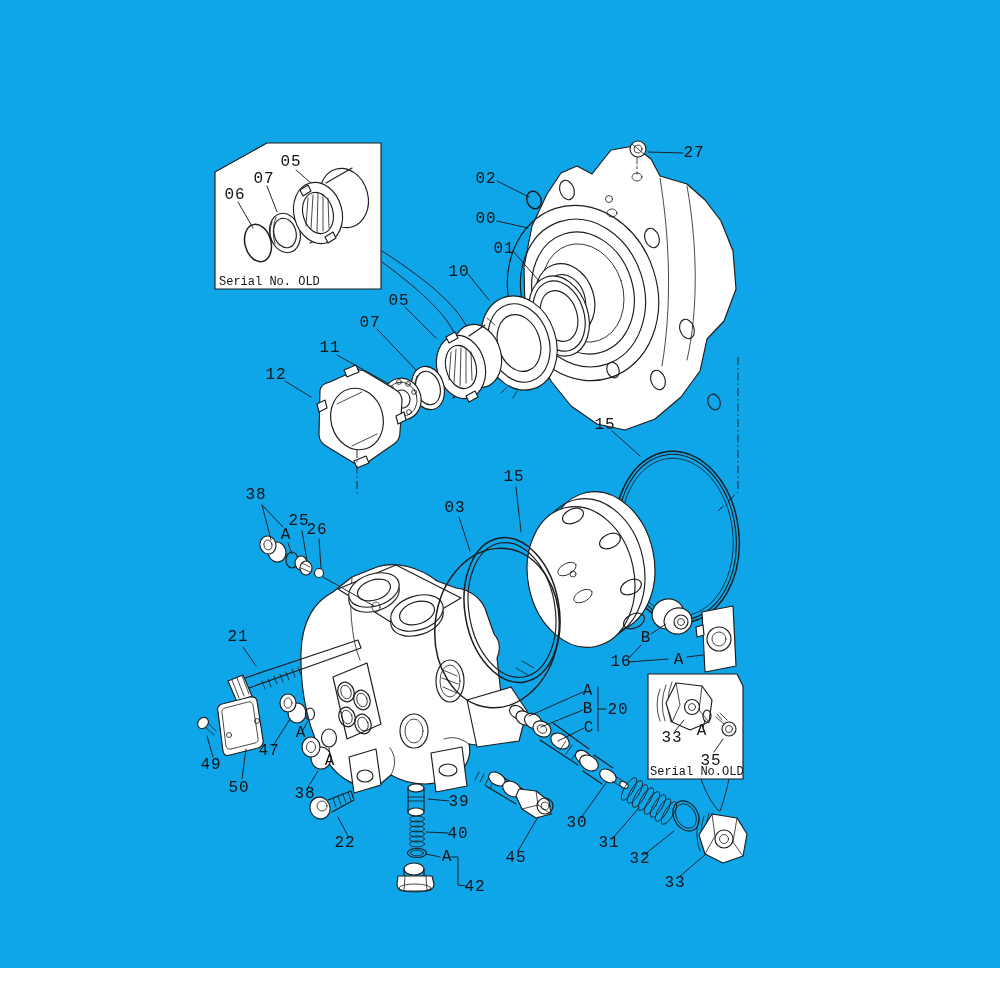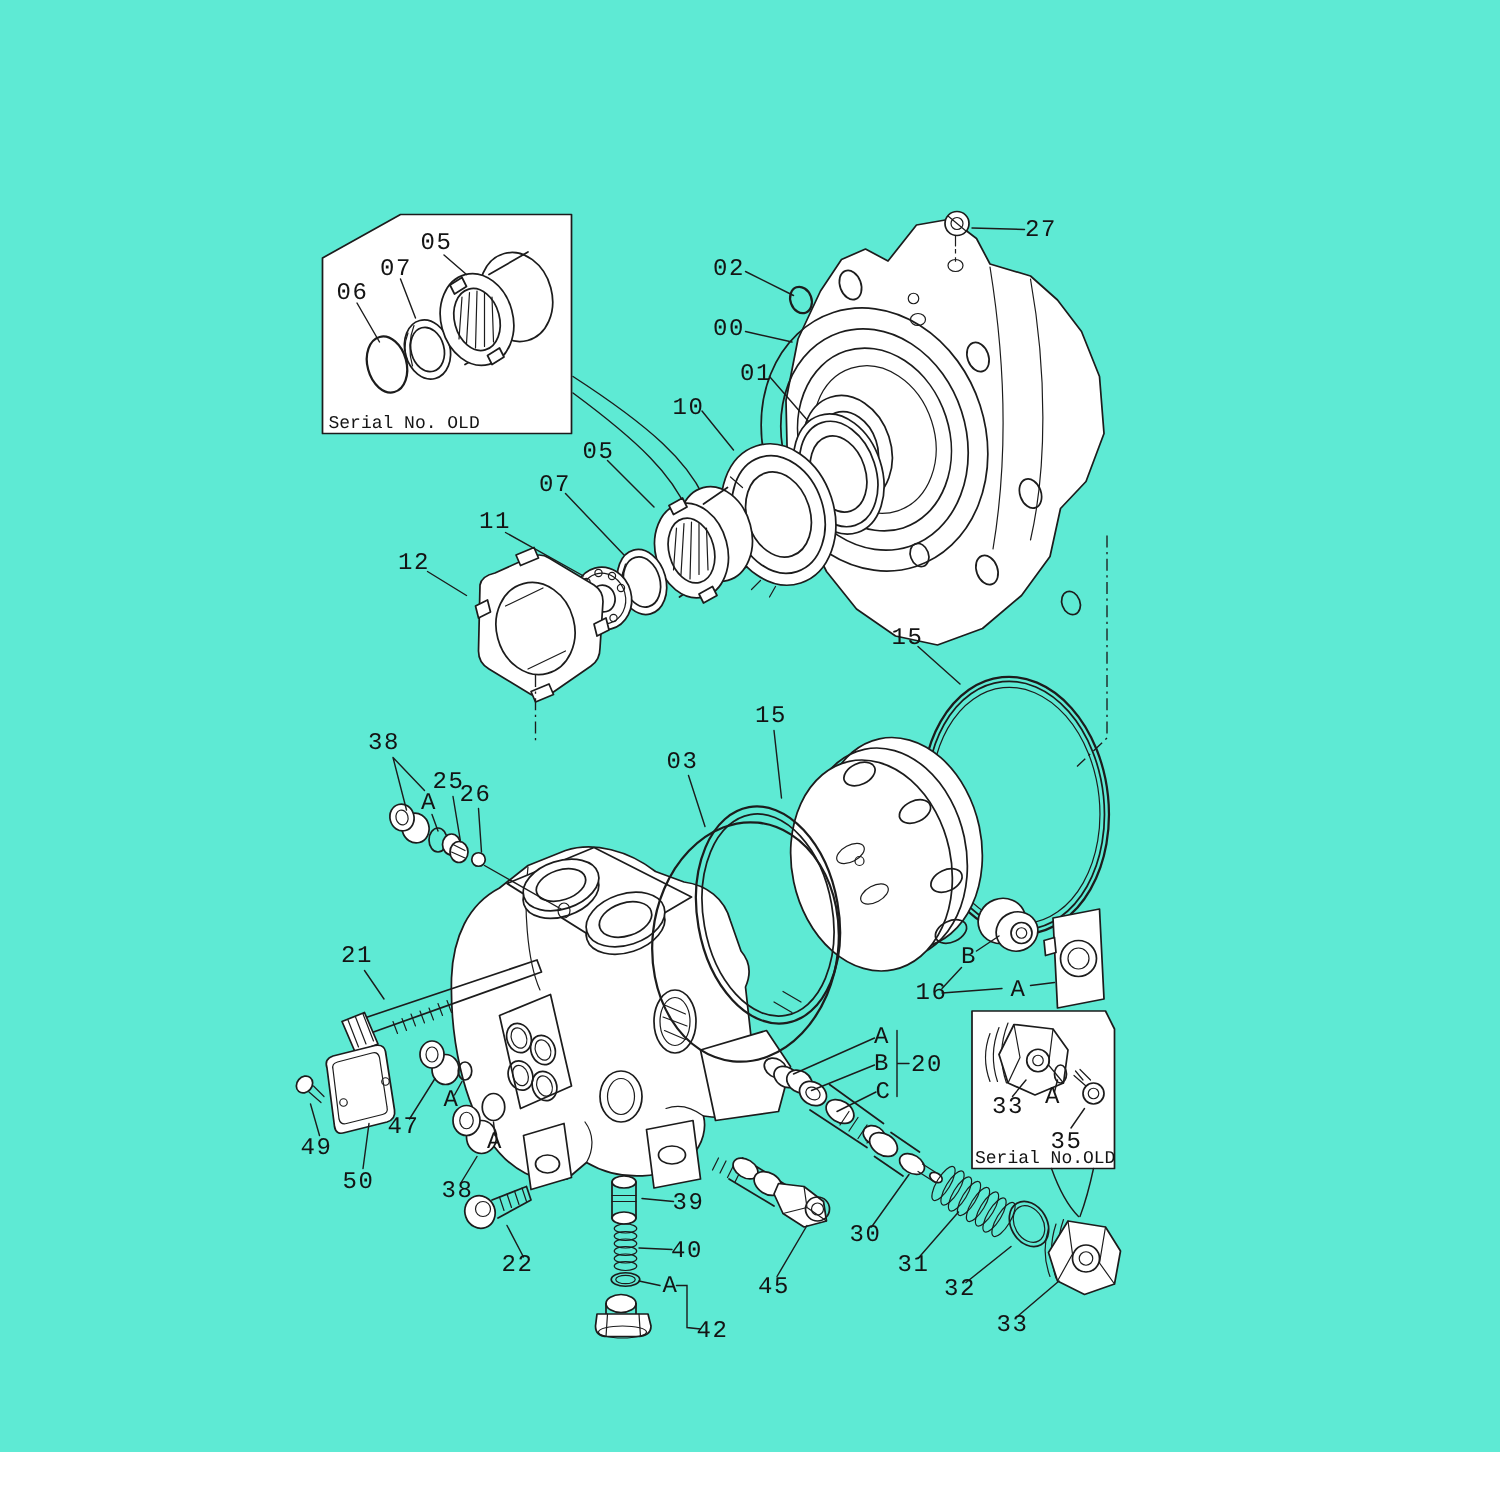--- a/index.html
+++ b/index.html
@@ -1,16 +1,16 @@
 <!DOCTYPE html>
 <html><head>
 <meta charset="utf-8">
 <style>
   html,body{margin:0;padding:0;background:#ffffff;}
-  #stage{position:relative;width:1000px;height:968px;background:#5eead4;overflow:hidden;}
+  #stage{position:relative;width:1000px;height:968px;background:#0ea5e9;overflow:hidden;}
   svg{display:block;}
   .ln{fill:none;stroke:#1c1c1c;stroke-width:1.15;stroke-linecap:round;stroke-linejoin:round;}
   .wfill{fill:#ffffff;}
   .thin{stroke-width:0.8;}
   .thick{stroke-width:1.5;}
   .leader{fill:none;stroke:#1c1c1c;stroke-width:0.95;stroke-linecap:round;}
   .dashdot{fill:none;stroke:#1c1c1c;stroke-width:0.9;stroke-dasharray:8 3 1.5 3;}
   .dashed{fill:none;stroke:#1c1c1c;stroke-width:0.8;stroke-dasharray:3 2.5;}
   .callout{font-family:"Liberation Mono","DejaVu Sans Mono",monospace;font-size:16px;fill:#141414;text-anchor:middle;letter-spacing:1px;}
   .caption{font-family:"Liberation Mono","DejaVu Sans Mono",monospace;font-size:12px;fill:#141414;text-anchor:start;letter-spacing:0px;}

